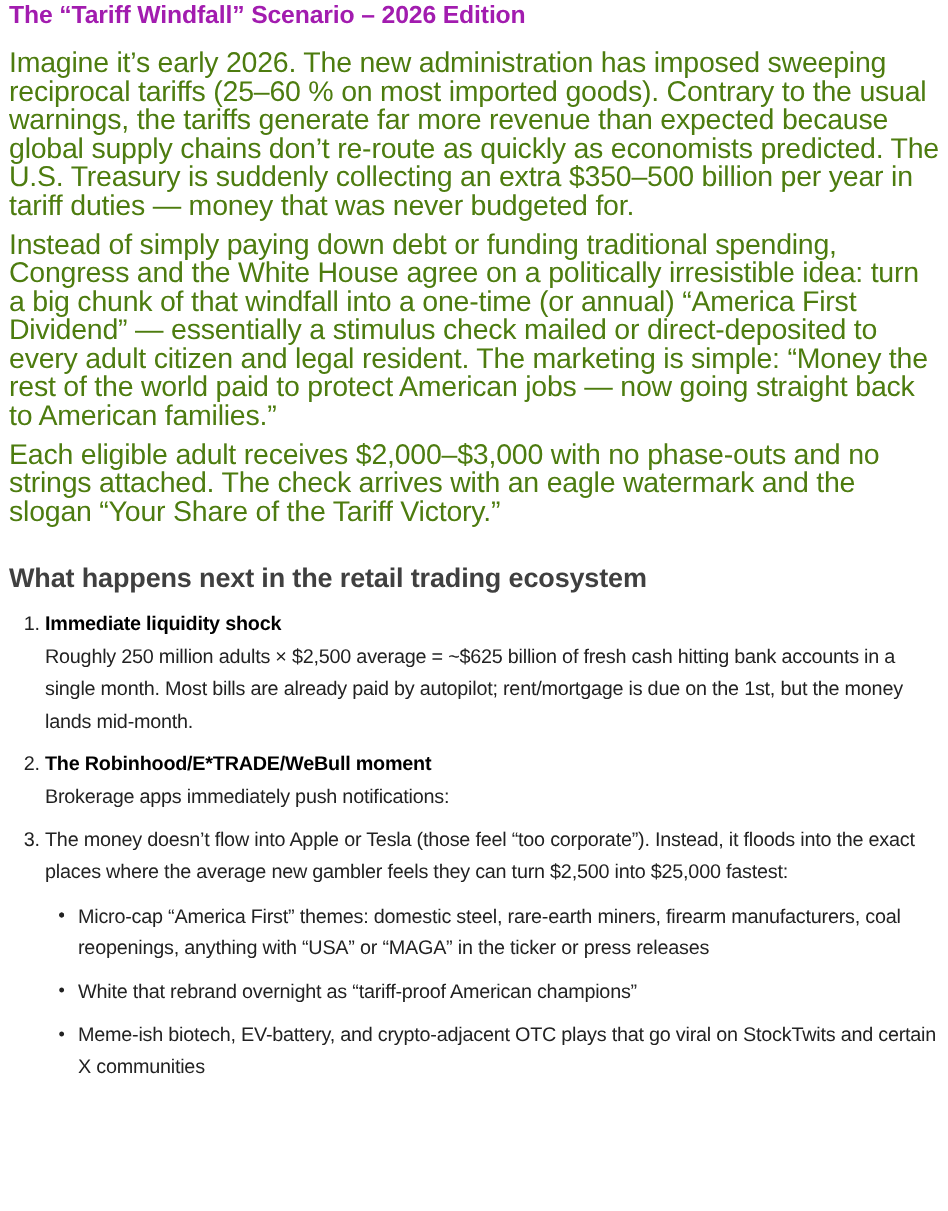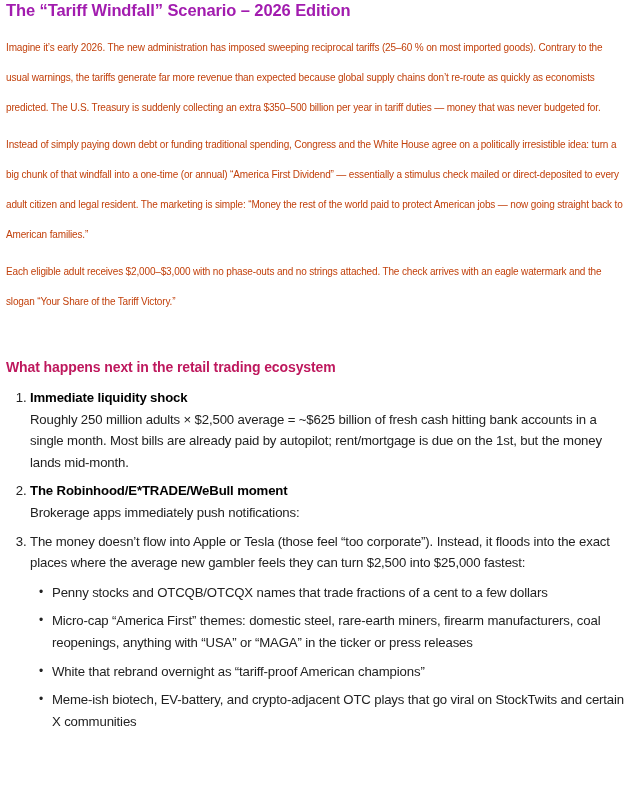--- a/index.html
+++ b/index.html
@@ -8,29 +8,29 @@
       font-family: "Liberation Sans", sans-serif;
       color: #1a1a1a;
     }
     .doc { padding: 0 6px; }
     h1 {
       font-size: 16.5px; font-weight: 700; margin: 0; padding-top: 0;
       line-height: 20px; color: #a21caf;
       letter-spacing: -0.1px;
     }
     p {
-      font-size: 10px; line-height: 30px; margin: 0;
-      color: #c2410c; letter-spacing: -0.15px;
+      font-size: 19px; line-height: 19px; margin: 0;
+      color: #4d7c0f; letter-spacing: -0.15px;
     }
     .p1 { margin-top: 13px; }
     .p2 { margin-top: 7px; }
     .p3 { margin-top: 7px; }
     h2 {
-      font-size: 14px; font-weight: 700; margin: 40px 0 0 0;
-      line-height: 20px; color: #be185d; letter-spacing: -0.1px;
+      font-size: 18px; font-weight: 700; margin: 24px 0 0 0;
+      line-height: 20px; color: #404040; letter-spacing: -0.1px;
     }
     ol { margin: 10px 0 0 0; padding: 0 0 0 24px; }
     ol > li {
       font-size: 13.2px; line-height: 21.6px; color: #222;
       letter-spacing: -0.15px; margin-bottom: 7px;
     }
     ol > li::marker { color: #222; }
     .item-title { font-weight: 700; color: #000000; display: block; }
     .item-body { display: block; }
     ul { margin: 8px 0 0 0; padding: 0 0 0 22px; list-style: none; }
@@ -61,21 +61,20 @@
     </li>
     <li>
       <span class="item-title">The Robinhood/E*TRADE/WeBull moment</span>
       <span class="item-body">Brokerage apps immediately push notifications:</span>
     </li>
     <li>
       <span class="item-body">The money doesn’t flow into Apple or Tesla (those feel “too corporate”). Instead, it floods into the exact places where the average new gambler feels they can turn $2,500 into $25,000 fastest:</span>
       <ul>
         <li>
           <span class="bullet">•</span>
-          <span>Penny stocks and OTCQB/OTCQX names that trade fractions of a cent to a few dollars</span>
         </li>
         <li>
           <span class="bullet">•</span>
           <span>Micro-cap “America First” themes: domestic steel, rare-earth miners, firearm manufacturers, coal reopenings, anything with “USA” or “MAGA” in the ticker or press releases</span>
         </li>
         <li>
           <span class="bullet">•</span>
           <span>White that rebrand overnight as “tariff-proof American champions”</span>
         </li>
         <li>

